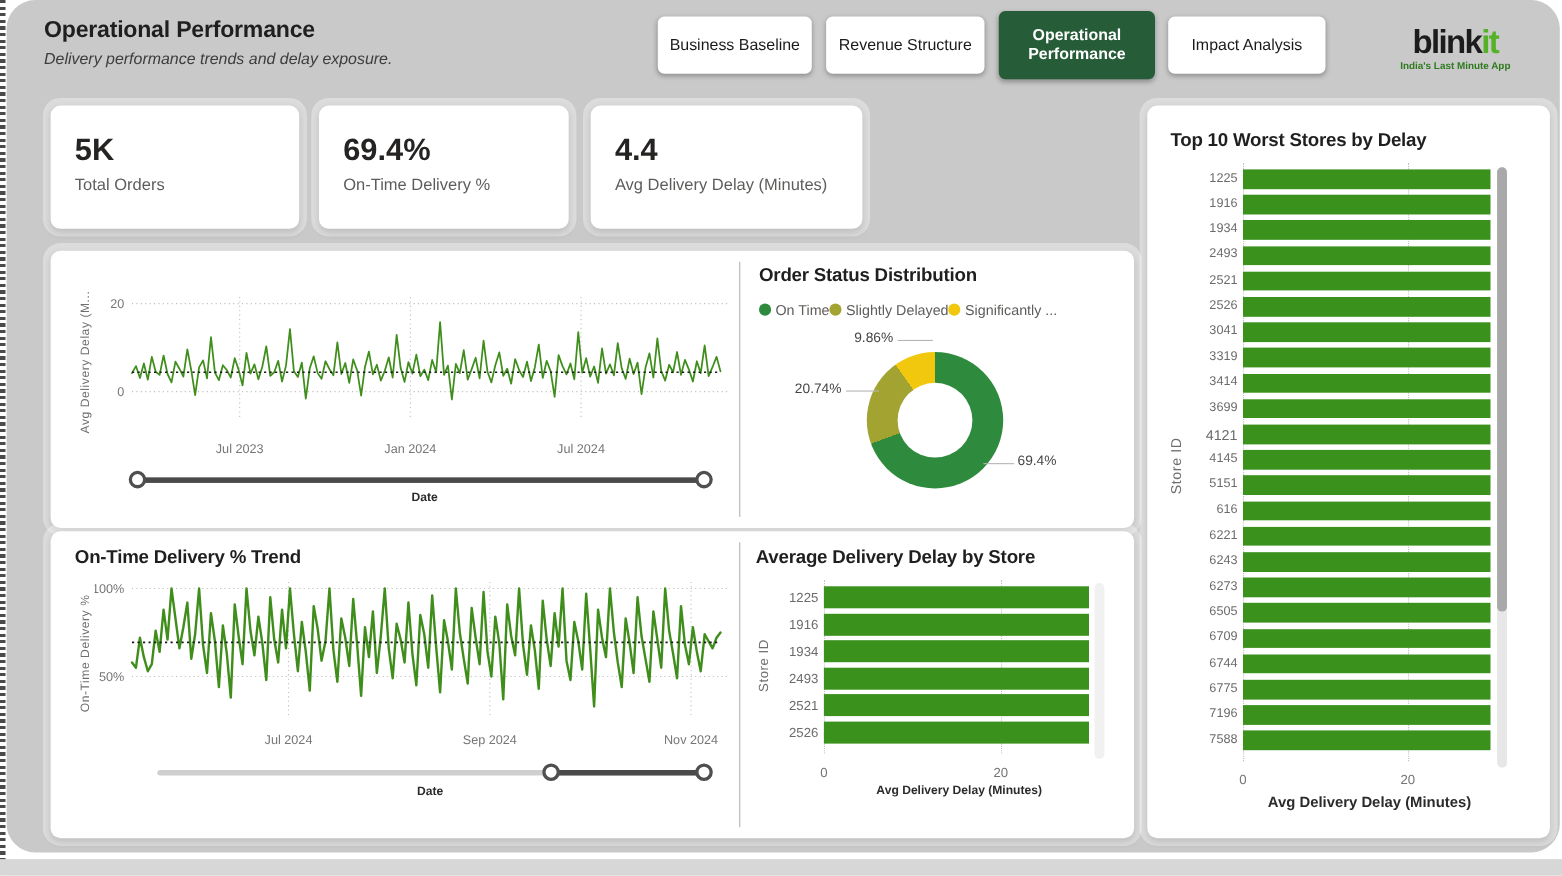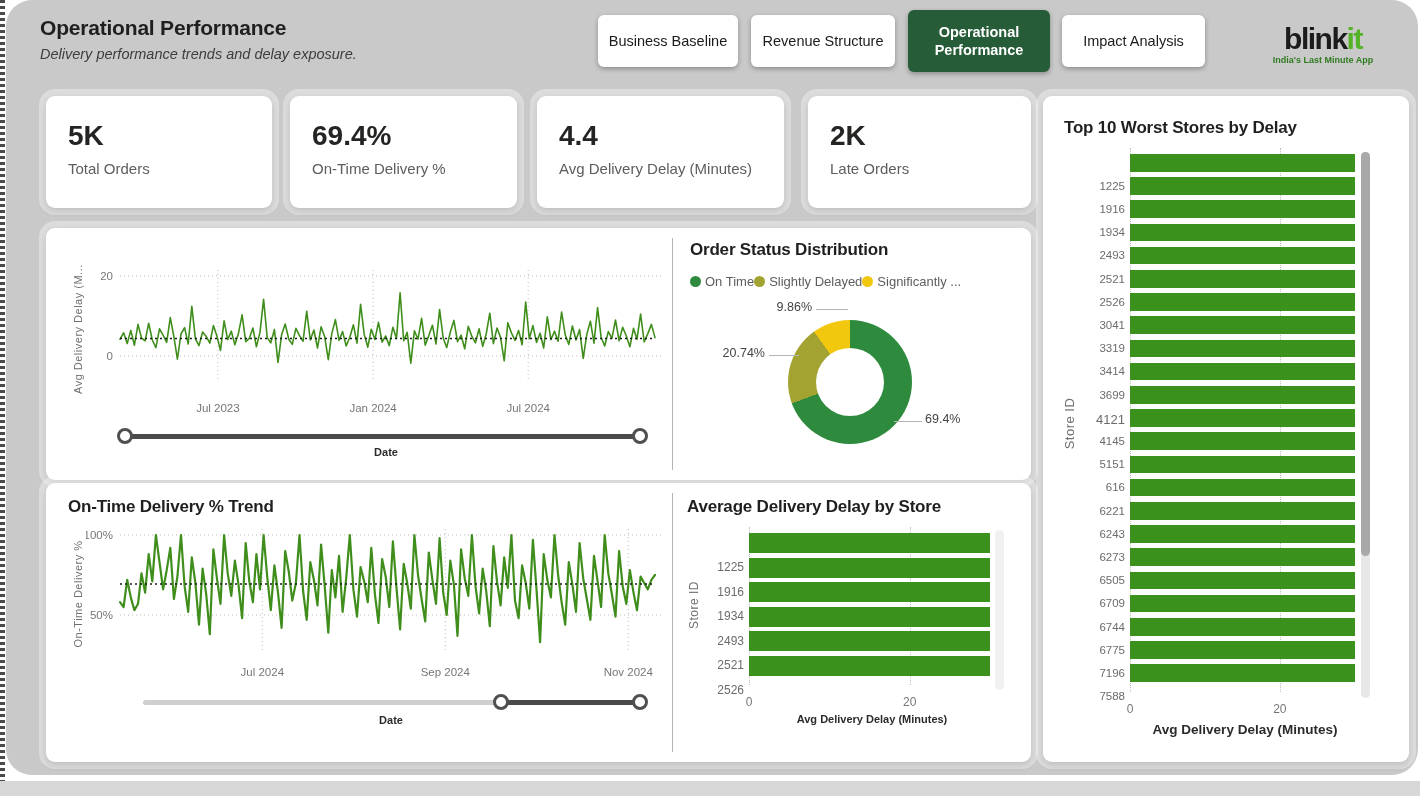--- a/index.html
+++ b/index.html
@@ -45,21 +45,21 @@
   
   .donut { position:absolute; width:124px; height:124px; border-radius:50%; }
   .donut::after { content:""; position:absolute; left:28px; top:28px; width:68px; height:68px;
     border-radius:50%; background:#ffffff; }
   .legend { position:absolute; display:flex; font-size:13px; color:#5f5d5b; white-space:nowrap; }
   .legend .dot { display:inline-block; width:11px; height:11px; border-radius:50%; margin-right:4px; vertical-align:-1px; }
   .callout { position:absolute; font-size:12.5px; color:#444444; white-space:nowrap; }
   .leader { position:absolute; height:1px; background:#b5b5b5; }
 
   
-  .bar-label { position:absolute; font-size:12px; color:#6b6b6b; text-align:right;margin-top:24px; }
+  .bar-label { position:absolute; font-size:12px; color:#6b6b6b; text-align:right; }
   .bar { position:absolute; background:#3a911c; }
   .vgrid { position:absolute; width:0; border-left:1px dotted #c2c2c2; }
   .xtick { position:absolute; font-size:12px; color:#767676; transform:translateX(-50%); }
   .scrollbar { position:absolute; border-radius:5px; }
   .scroll-thumb { position:absolute; border-radius:5px; }
 </style>
 </head>
 <body>
 
 <div class="edge-stripes"></div>
@@ -82,24 +82,20 @@
     <div class="kpi-value">5K</div>
     <div class="kpi-label">Total Orders</div>
   </div>
   <div class="card" style="left:284px; top:96px; width:227px; height:112px;">
     <div class="kpi-value">69.4%</div>
     <div class="kpi-label">On-Time Delivery %</div>
   </div>
   <div class="card" style="left:531px; top:96px; width:247px; height:112px;">
     <div class="kpi-value">4.4</div>
     <div class="kpi-label">Avg Delivery Delay (Minutes)</div>
-  </div>
-  <div class="card" style="left:802px; top:96px; width:223px; height:112px;">
-    <div class="kpi-value">2K</div>
-    <div class="kpi-label">Late Orders</div>
   </div>
 
   <div class="panel" style="left:40px; top:228px; width:985px; height:252px;">
     <div class="y-axis-label" style="left:-28px; top:100px; width:120px; text-align:center;">Avg Delivery Delay (M...</div>
     <svg id="svg-delay" width="580" height="160" style="position:absolute; left:40px; top:34px;">
         <line x1="131.905" x2="131.905" y1="8" y2="118" stroke="#bdbdbd" stroke-width="1" stroke-dasharray="1 3"></line>
         <text x="131.905" y="150" text-anchor="middle" class="tick" font-size="12.5px">Jul 2023</text>
         <line x1="287.05499999999995" x2="287.05499999999995" y1="8" y2="118" stroke="#bdbdbd" stroke-width="1" stroke-dasharray="1 3"></line>
         <text x="287.05499999999995" y="150" text-anchor="middle" class="tick" font-size="12.5px">Jan 2024</text>
         <line x1="442.205" x2="442.205" y1="8" y2="118" stroke="#bdbdbd" stroke-width="1" stroke-dasharray="1 3"></line>

